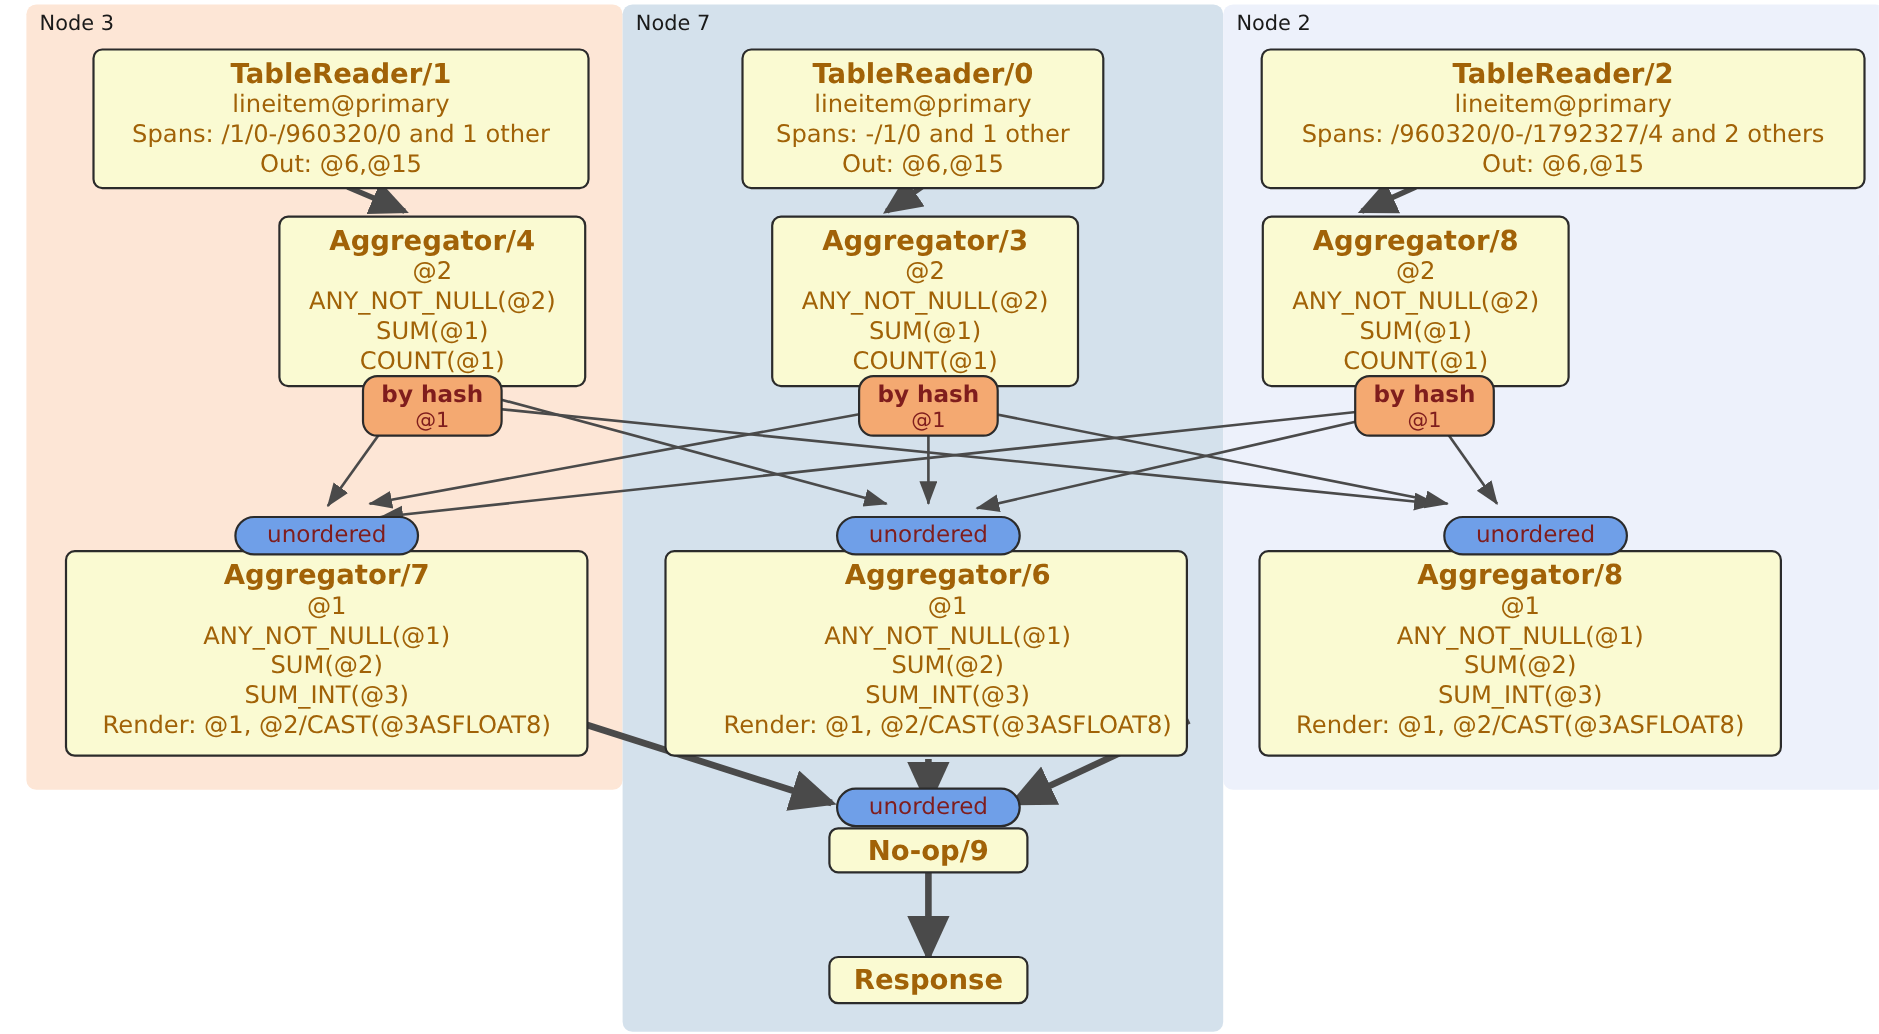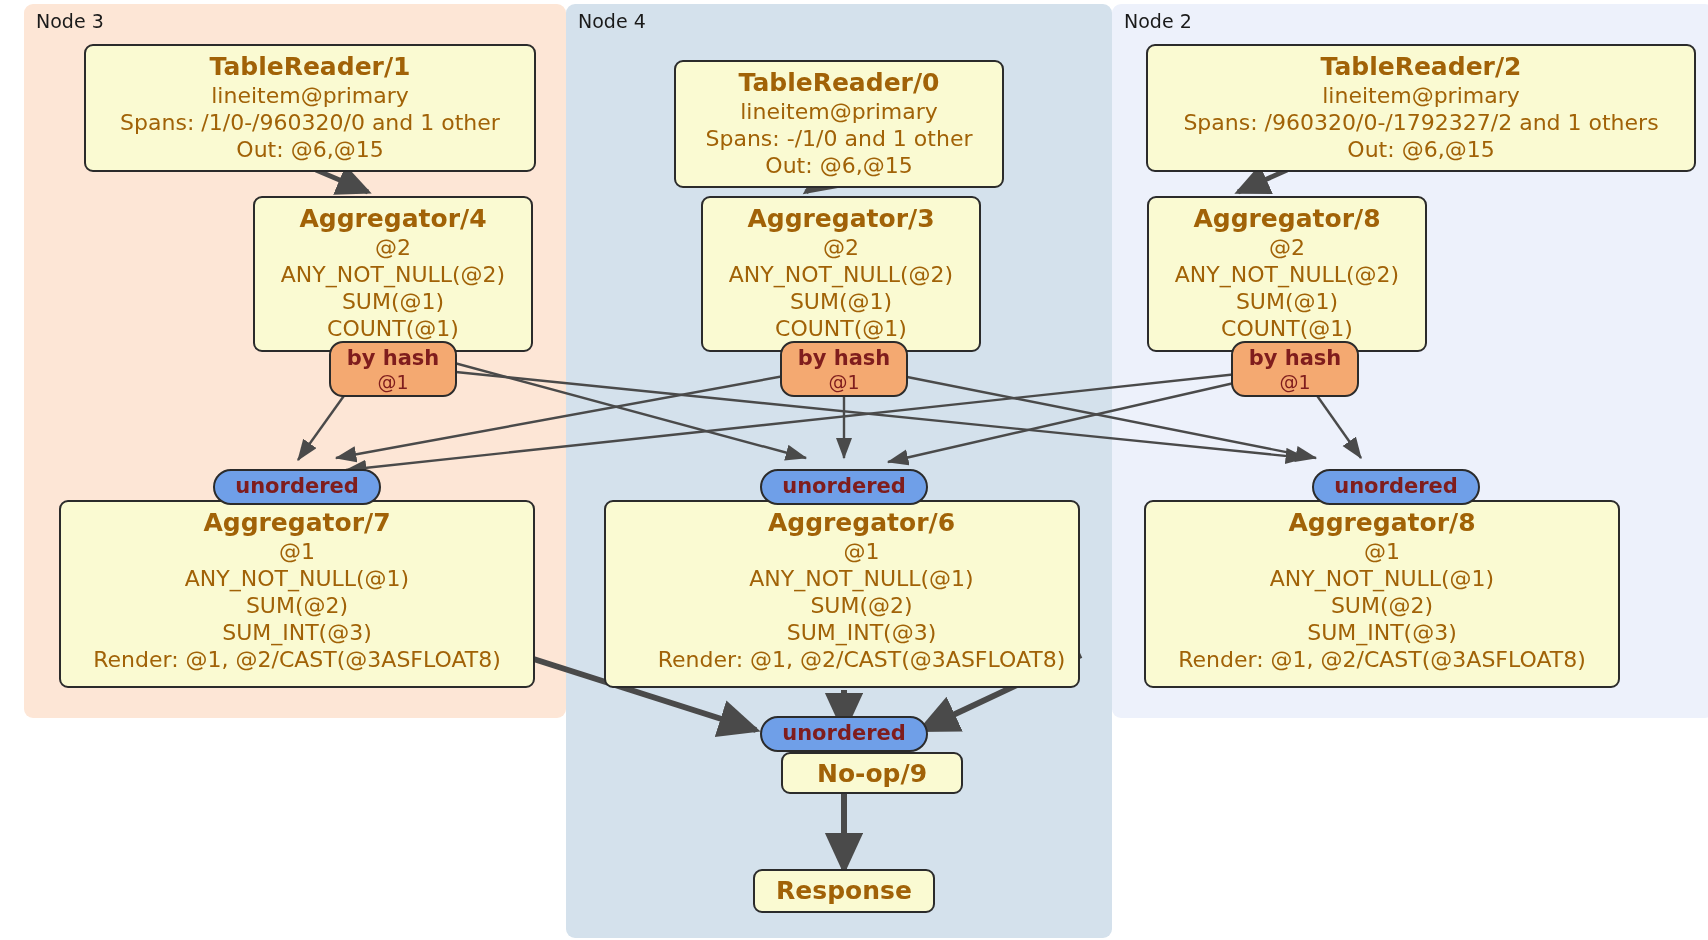--- a/index.html
+++ b/index.html
@@ -100,21 +100,21 @@
   }
   .badge-hash .badge-sub {
     font-size: 19px;
     line-height: 23px;
   }
   .badge-unordered {
     background: #6F9FE8;
     border-radius: 18px;
   }
   .badge-unordered .badge-title {
-    font-weight: bold;
+    font-weight: normal;
     font-size: 21px;
     line-height: 31px;
   }
 
   
   #edges {
     position: absolute;
     left: 0; top: 0;
     width: 1708px; height: 940px;
     z-index: 3;
@@ -123,21 +123,21 @@
 </style>
 </head>
 <body>
 
 <div id="canvas">
 
   <div class="node-panel" id="panel-node3">
     <span class="node-label">Node 3</span>
   </div>
   <div class="node-panel" id="panel-node1">
-    <span class="node-label">Node 4</span>
+    <span class="node-label">Node 7</span>
   </div>
   <div class="node-panel" id="panel-node2">
     <span class="node-label">Node 2</span>
   </div>
 
   <svg id="edges" viewBox="0 0 1708 940" xmlns="http://www.w3.org/2000/svg">
     <defs>
       <marker id="arrowThick" markerWidth="8" markerHeight="8" refX="6.2" refY="3.2" orient="auto" markerUnits="strokeWidth">
         <path d="M0,0 L7,3.2 L0,6.4 z" fill="#4a4a4a"></path>
       </marker>
@@ -173,31 +173,31 @@
     </g>
   </svg>
 
   <div class="proc-box" id="tr1" style="left:68px; top:44px; width:452px; height:128px;">
     <div class="proc-title">TableReader/1</div>
     <div class="proc-line">lineitem@primary</div>
     <div class="proc-line">Spans: /1/0-/960320/0 and 1 other</div>
     <div class="proc-line">Out: @6,@15</div>
   </div>
 
-  <div class="proc-box" id="tr0" style="left:658px; top:44px; width:330px; height:128px;margin-top:16px;">
+  <div class="proc-box" id="tr0" style="left:658px; top:44px; width:330px; height:128px;">
     <div class="proc-title">TableReader/0</div>
     <div class="proc-line">lineitem@primary</div>
     <div class="proc-line">Spans: -/1/0 and 1 other</div>
     <div class="proc-line">Out: @6,@15</div>
   </div>
 
   <div class="proc-box" id="tr2" style="left:1130px; top:44px; width:550px; height:128px;">
     <div class="proc-title">TableReader/2</div>
     <div class="proc-line">lineitem@primary</div>
-    <div class="proc-line">Spans: /960320/0-/1792327/2 and 1 others</div>
+    <div class="proc-line">Spans: /960320/0-/1792327/4 and 2 others</div>
     <div class="proc-line">Out: @6,@15</div>
   </div>
 
   <div class="proc-box" id="ag4" style="left:237px; top:196px; width:280px; height:156px;">
     <div class="proc-title">Aggregator/4</div>
     <div class="proc-line">@2</div>
     <div class="proc-line">ANY_NOT_NULL(@2)</div>
     <div class="proc-line">SUM(@1)</div>
     <div class="proc-line">COUNT(@1)</div>
   </div>
@@ -265,21 +265,21 @@
     <div class="proc-line">ANY_NOT_NULL(@1)</div>
     <div class="proc-line">SUM(@2)</div>
     <div class="proc-line">SUM_INT(@3)</div>
     <div class="proc-line">Render: @1, @2/CAST(@3ASFLOAT8)</div>
   </div>
 
   <div class="badge badge-unordered" style="left:744px; top:716px; width:168px; height:36px;">
     <div class="badge-title">unordered</div>
   </div>
 
-  <div class="proc-box compact" id="noop9" style="left:737px; top:752px; width:182px; height:42px;margin-left:28px;">
+  <div class="proc-box compact" id="noop9" style="left:737px; top:752px; width:182px; height:42px;">
     <div class="proc-title">No-op/9</div>
   </div>
 
   <div class="proc-box compact" id="response" style="left:737px; top:869px; width:182px; height:44px;">
     <div class="proc-title">Response</div>
   </div>
 
 </div>
 
 </body></html>

